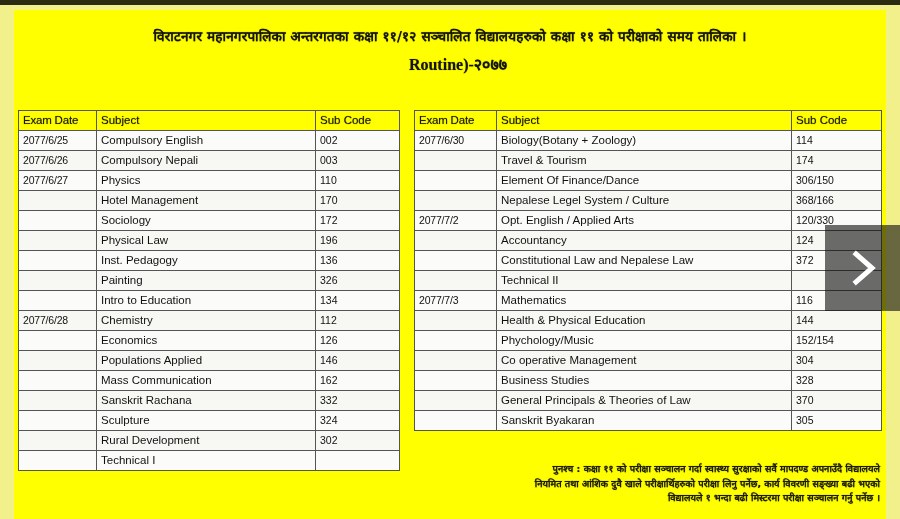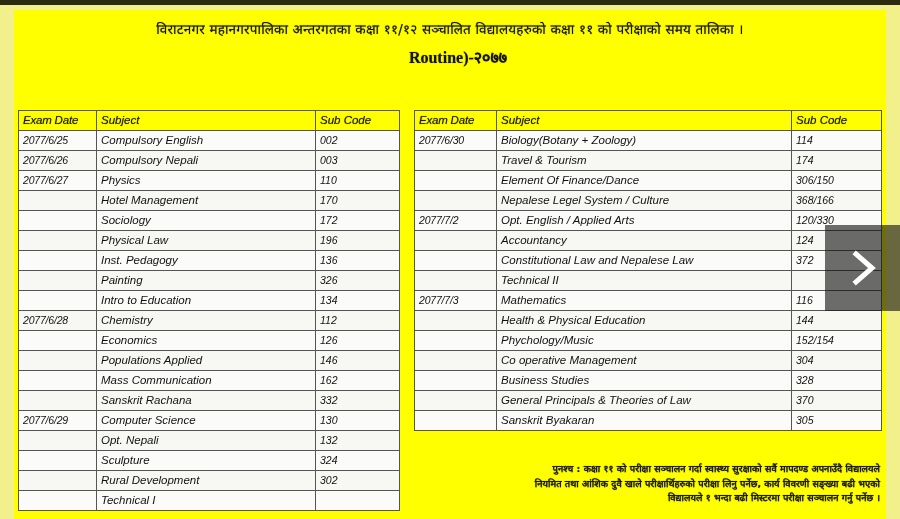--- a/index.html
+++ b/index.html
@@ -28,23 +28,23 @@
     background:#ffff00;
     box-sizing:border-box;
   }
   
   .hdr{
     text-align:center;
     color:#14140a;
     font-family:"DejaVu Sans","Liberation Sans",sans-serif;
   }
   #title{
-    padding-top:12px;
+    padding-top:19px;
     font-size:13.5px;
-    font-weight:normal;
+    font-weight:bold;
     letter-spacing:.2px;
     line-height:1.1;
     text-shadow:0 0 1px rgba(0,0,0,.55);
   }
   #routine{
     margin-top:9px;
     font-size:16px;
     font-weight:bold;
     font-family:"Liberation Serif","DejaVu Serif",serif;
     text-shadow:0 0 1px rgba(0,0,0,.5);
@@ -64,21 +64,20 @@
   #leftwrap{left:4px;width:382px;}
   #rightwrap{left:400px;width:468px;}
 
   table.routine{
     border-collapse:collapse;
     width:100%;
     table-layout:fixed;
     background:#fef9c3;
     font-size:11.5px;
     color:#111;
-    font-style:italic;
   }
   table.routine td,table.routine th{
     border:1px solid #555;
     padding:1px 4px;
     height:19px;
     line-height:17px;
     box-sizing:border-box;
     white-space:nowrap;
     overflow:hidden;
     font-weight:normal;
@@ -209,30 +208,20 @@
                 <td class="c-date"></td>
                 <td class="c-sub">Mass Communication</td>
                 <td class="c-code">162</td>
               </tr>
               <tr>
                 <td class="c-date"></td>
                 <td class="c-sub">Sanskrit Rachana</td>
                 <td class="c-code">332</td>
               </tr>
               <tr>
-                <td class="c-date">2077/6/29</td>
-                <td class="c-sub">Computer Science</td>
-                <td class="c-code">130</td>
-              </tr>
-              <tr>
-                <td class="c-date"></td>
-                <td class="c-sub">Opt. Nepali</td>
-                <td class="c-code">132</td>
-              </tr>
-              <tr>
                 <td class="c-date"></td>
                 <td class="c-sub">Sculpture</td>
                 <td class="c-code">324</td>
               </tr>
               <tr>
                 <td class="c-date"></td>
                 <td class="c-sub">Rural Development</td>
                 <td class="c-code">302</td>
               </tr>
               <tr>

